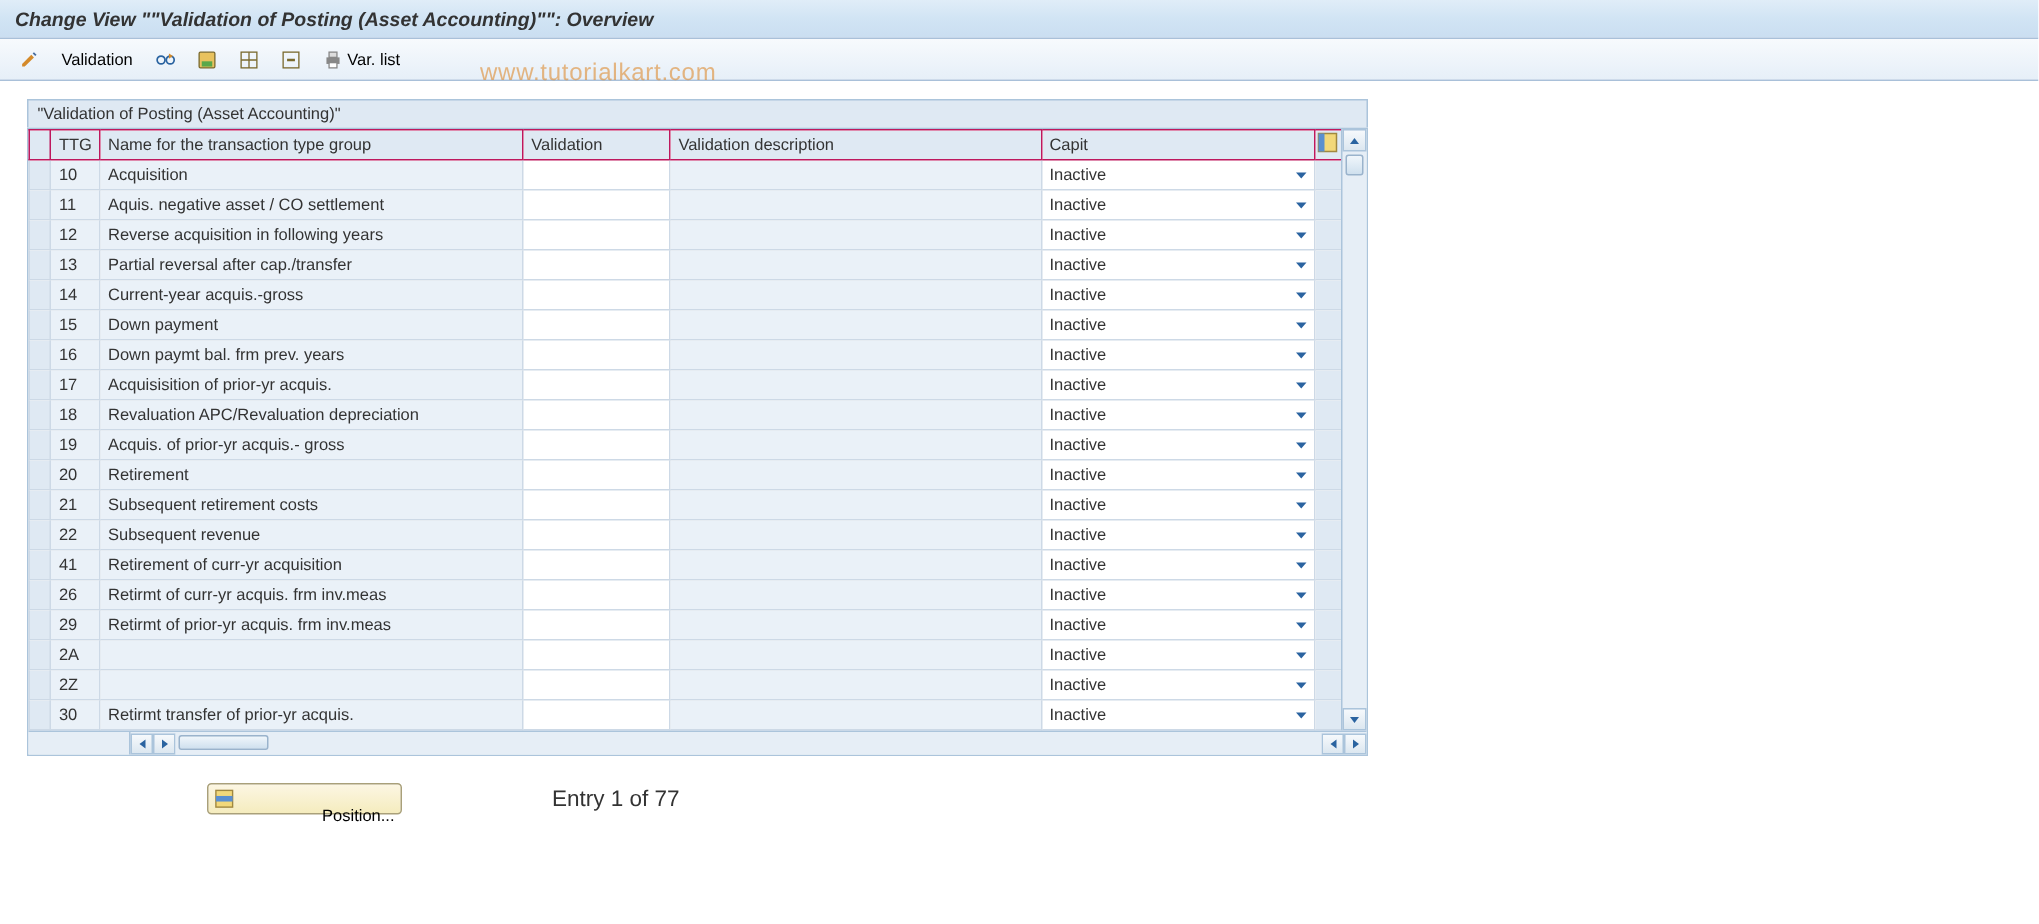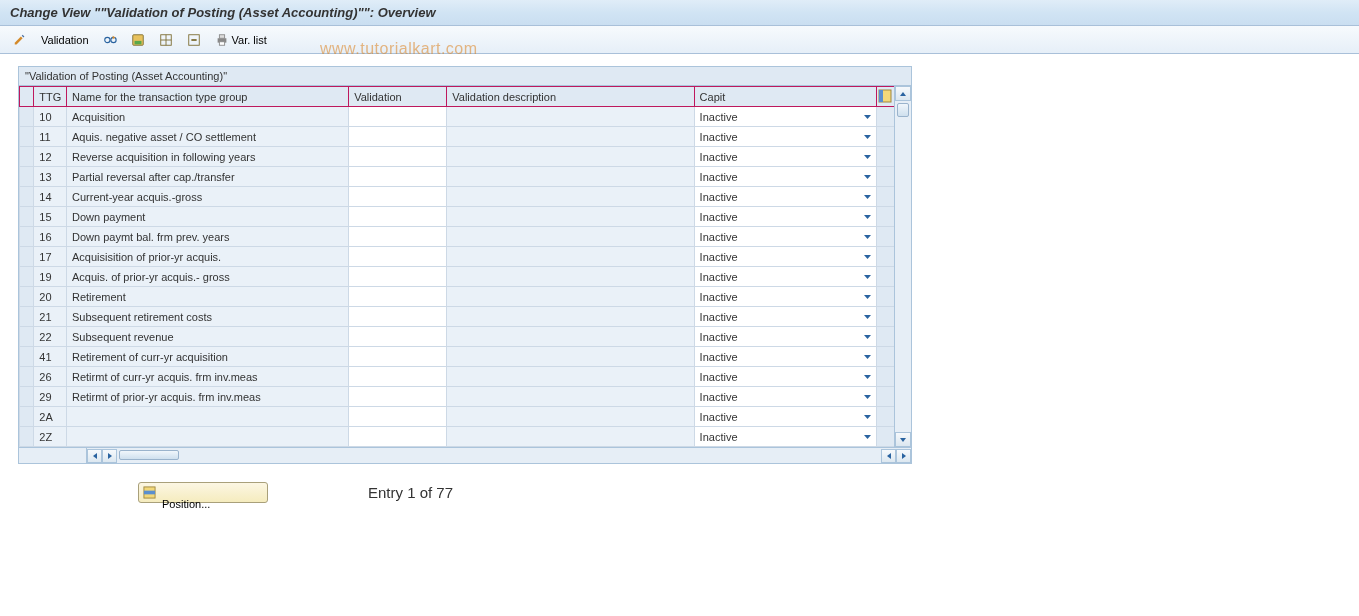--- a/index.html
+++ b/index.html
@@ -331,20 +331,31 @@
             <td class="name ro">Acquisisition of prior-yr acquis.</td>
             <td class="val"></td>
             <td class="desc ro"></td>
             <td class="cap">Inactive<span class="dd-arrow"><svg width="13" height="13" viewBox="0 0 13 13">
                   <path fill="#2a63a0" d="M3 5h7L6.5 9z"></path>
                 </svg></span></td>
             <td class="sel"></td>
           </tr>
           <tr>
             <td class="sel"></td>
+            <td class="ttg ro">18</td>
+            <td class="name ro">Revaluation APC/Revaluation depreciation</td>
+            <td class="val"></td>
+            <td class="desc ro"></td>
+            <td class="cap">Inactive<span class="dd-arrow"><svg width="13" height="13" viewBox="0 0 13 13">
+                  <path fill="#2a63a0" d="M3 5h7L6.5 9z"></path>
+                </svg></span></td>
+            <td class="sel"></td>
+          </tr>
+          <tr>
+            <td class="sel"></td>
             <td class="ttg ro">19</td>
             <td class="name ro">Acquis. of prior-yr acquis.- gross</td>
             <td class="val"></td>
             <td class="desc ro"></td>
             <td class="cap">Inactive<span class="dd-arrow"><svg width="13" height="13" viewBox="0 0 13 13">
                   <path fill="#2a63a0" d="M3 5h7L6.5 9z"></path>
                 </svg></span></td>
             <td class="sel"></td>
           </tr>
           <tr>
@@ -421,20 +432,31 @@
             <td class="desc ro"></td>
             <td class="cap">Inactive<span class="dd-arrow"><svg width="13" height="13" viewBox="0 0 13 13">
                   <path fill="#2a63a0" d="M3 5h7L6.5 9z"></path>
                 </svg></span></td>
             <td class="sel"></td>
           </tr>
           <tr>
             <td class="sel"></td>
             <td class="ttg ro">2Z</td>
             <td class="name ro"></td>
+            <td class="val"></td>
+            <td class="desc ro"></td>
+            <td class="cap">Inactive<span class="dd-arrow"><svg width="13" height="13" viewBox="0 0 13 13">
+                  <path fill="#2a63a0" d="M3 5h7L6.5 9z"></path>
+                </svg></span></td>
+            <td class="sel"></td>
+          </tr>
+          <tr>
+            <td class="sel"></td>
+            <td class="ttg ro">30</td>
+            <td class="name ro">Retirmt transfer of prior-yr acquis.</td>
             <td class="val"></td>
             <td class="desc ro"></td>
             <td class="cap">Inactive<span class="dd-arrow"><svg width="13" height="13" viewBox="0 0 13 13">
                   <path fill="#2a63a0" d="M3 5h7L6.5 9z"></path>
                 </svg></span></td>
             <td class="sel"></td>
           </tr>
         </tbody>
     </table>
     <div class="vscroll">
@@ -481,17 +503,17 @@
       </div>
     </div>
   </div>
 
   <div class="footer">
     <div class="pos-btn">
       <svg class="icon-svg" viewBox="0 0 14 14">
           <rect x="1" y="1" width="12" height="12" fill="#f2d87a" stroke="#a08840"></rect>
           <rect x="1" y="5" width="12" height="4" fill="#5a8fd0"></rect>
         </svg>
-      <span style="flex:1;text-align:left;margin-top:23px;">Position...</span>
+      <span style="flex:1;text-align:right;margin-top:23px;">Position...</span>
     </div>
     <span class="entry-text">Entry 1 of 77</span>
   </div>
 </div>
 
 </body></html>

